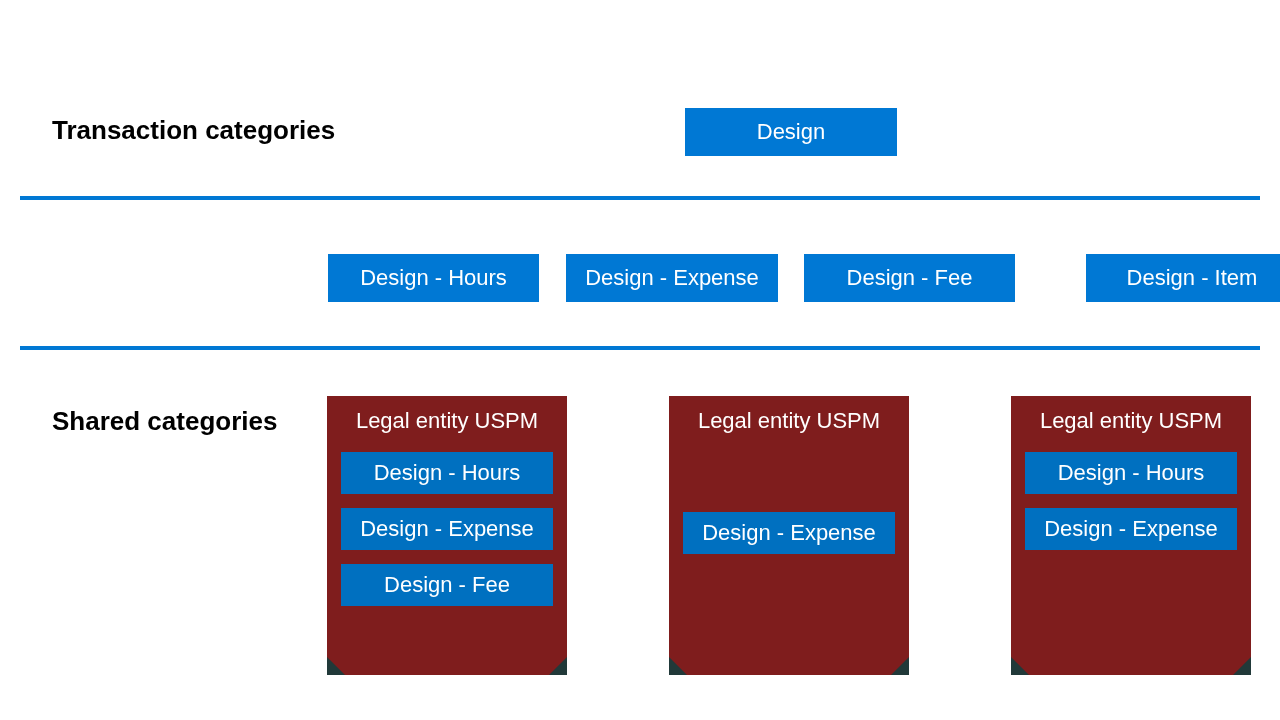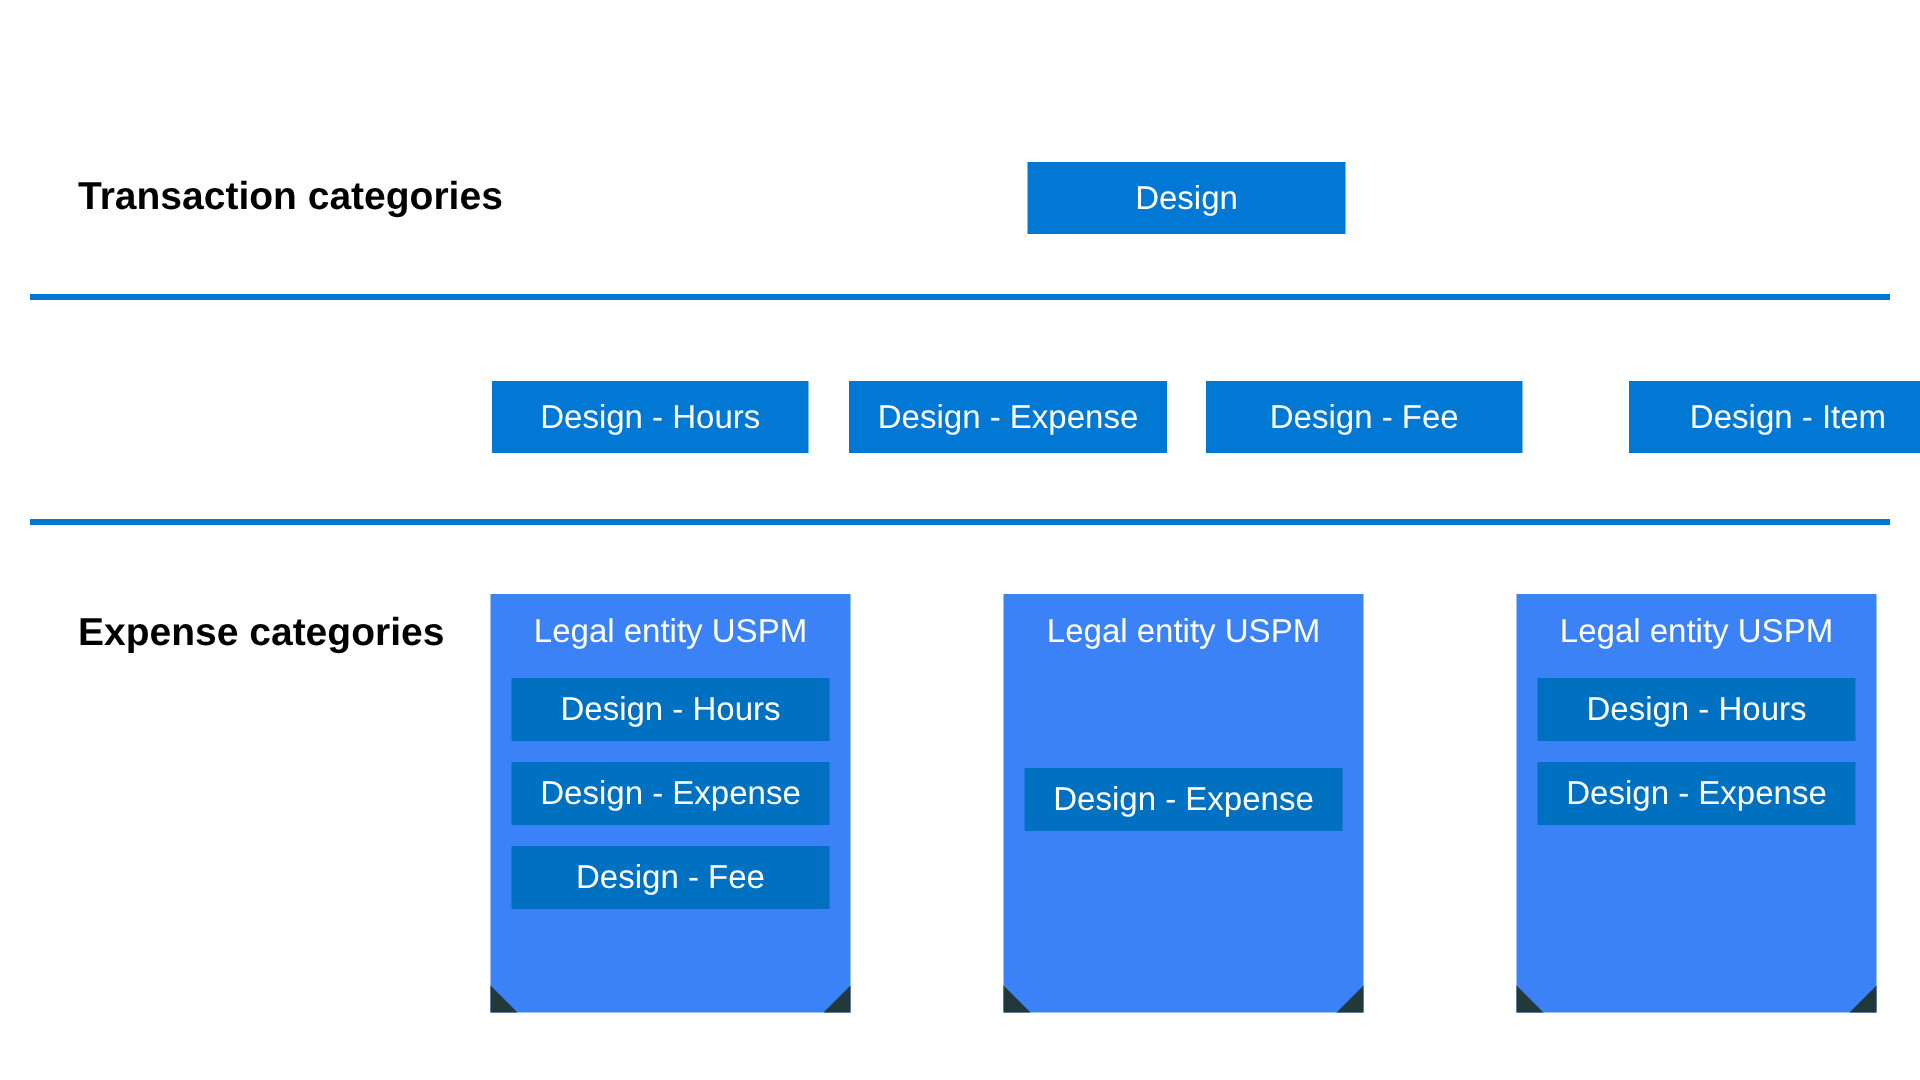--- a/index.html
+++ b/index.html
@@ -26,21 +26,21 @@
   }
 
   .divider {
     position: absolute;
     height: 4px;
     background: #0078d4;
   }
 
   .entity-panel {
     position: absolute;
-    background: #3b82f6;
+    background: #7f1d1d;
     padding: 12px 14px 18px 14px;
   }
   .entity-title {
     color: #fff;
     font-size: 22px;
     text-align: center;
     font-weight: 400;
     margin-bottom: 18px;
   }
   .fold {
@@ -85,21 +85,21 @@
   <div class="divider" style="left:20px; top:196px; width:1240px;"></div>
 
 
   <div class="pill-blue" style="left:328px; top:254px; width:211px; height:48px;">Design - Hours</div>
   <div class="pill-blue" style="left:566px; top:254px; width:212px; height:48px;">Design - Expense</div>
   <div class="pill-blue" style="left:804px; top:254px; width:211px; height:48px;">Design - Fee</div>
   <div class="pill-blue" style="left:1042px; top:254px; width:212px; height:48px;margin-left:44px;">Design - Item</div>
 
   <div class="divider" style="left:20px; top:346px; width:1240px;"></div>
 
-  <div class="row-label" style="left:52px; top:406px;">Expense categories</div>
+  <div class="row-label" style="left:52px; top:406px;">Shared categories</div>
 
   <div class="entity-panel" style="left:327px; top:396px; width:240px; height:279px;">
     <div class="entity-title">Legal entity USPM</div>
     <div class="inner-pill">Design - Hours</div>
     <div class="inner-pill">Design - Expense</div>
     <div class="inner-pill">Design - Fee</div>
     <div class="fold fold-left"></div>
     <div class="fold fold-right"></div>
   </div>
 

